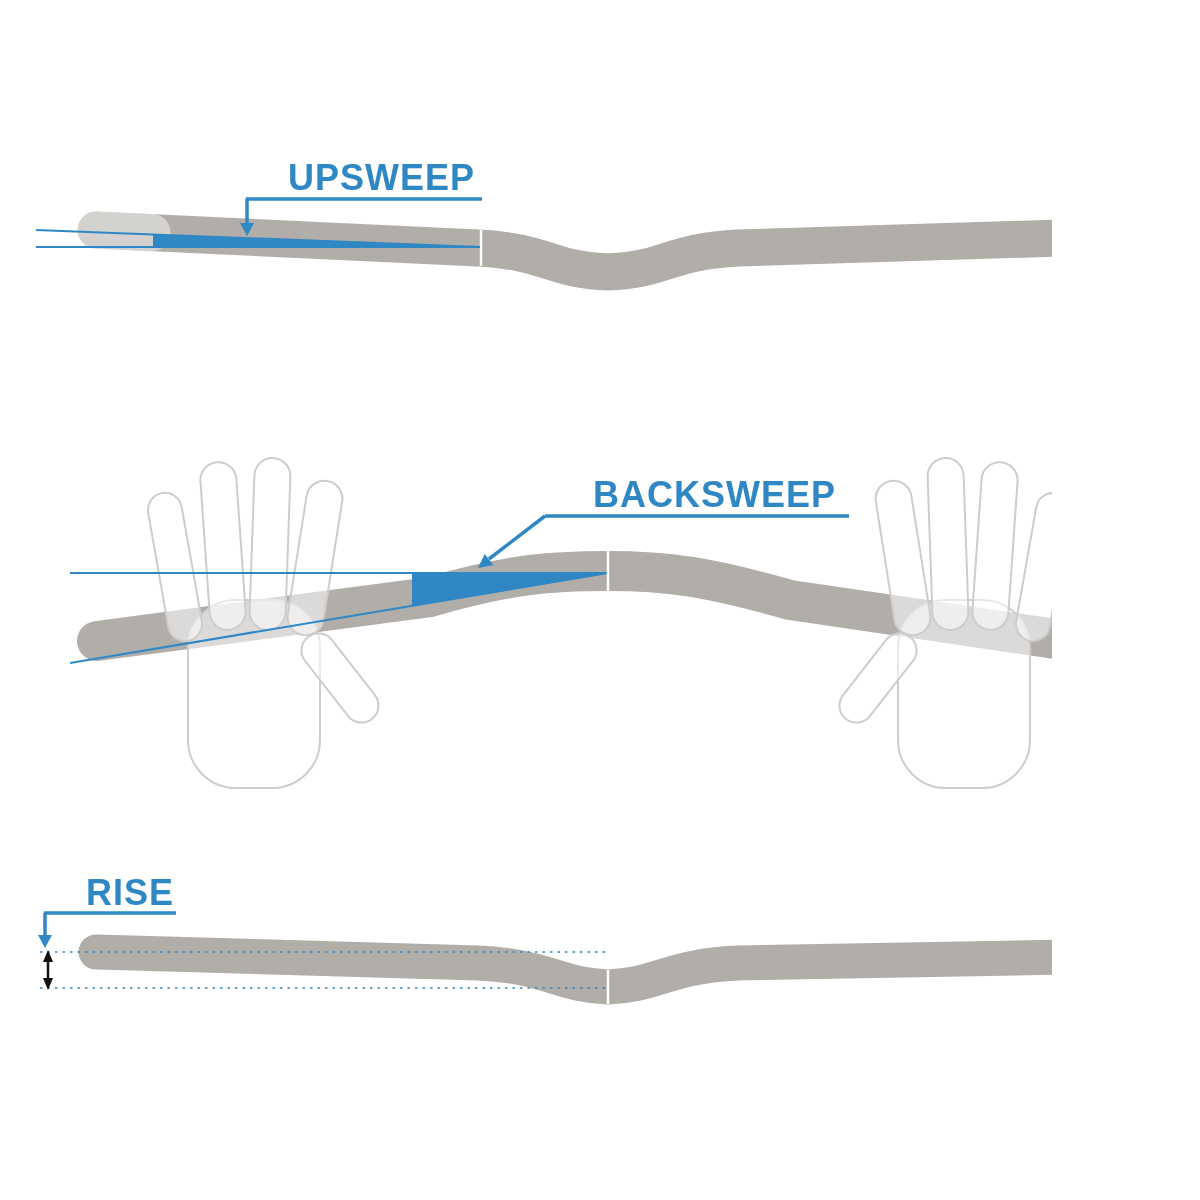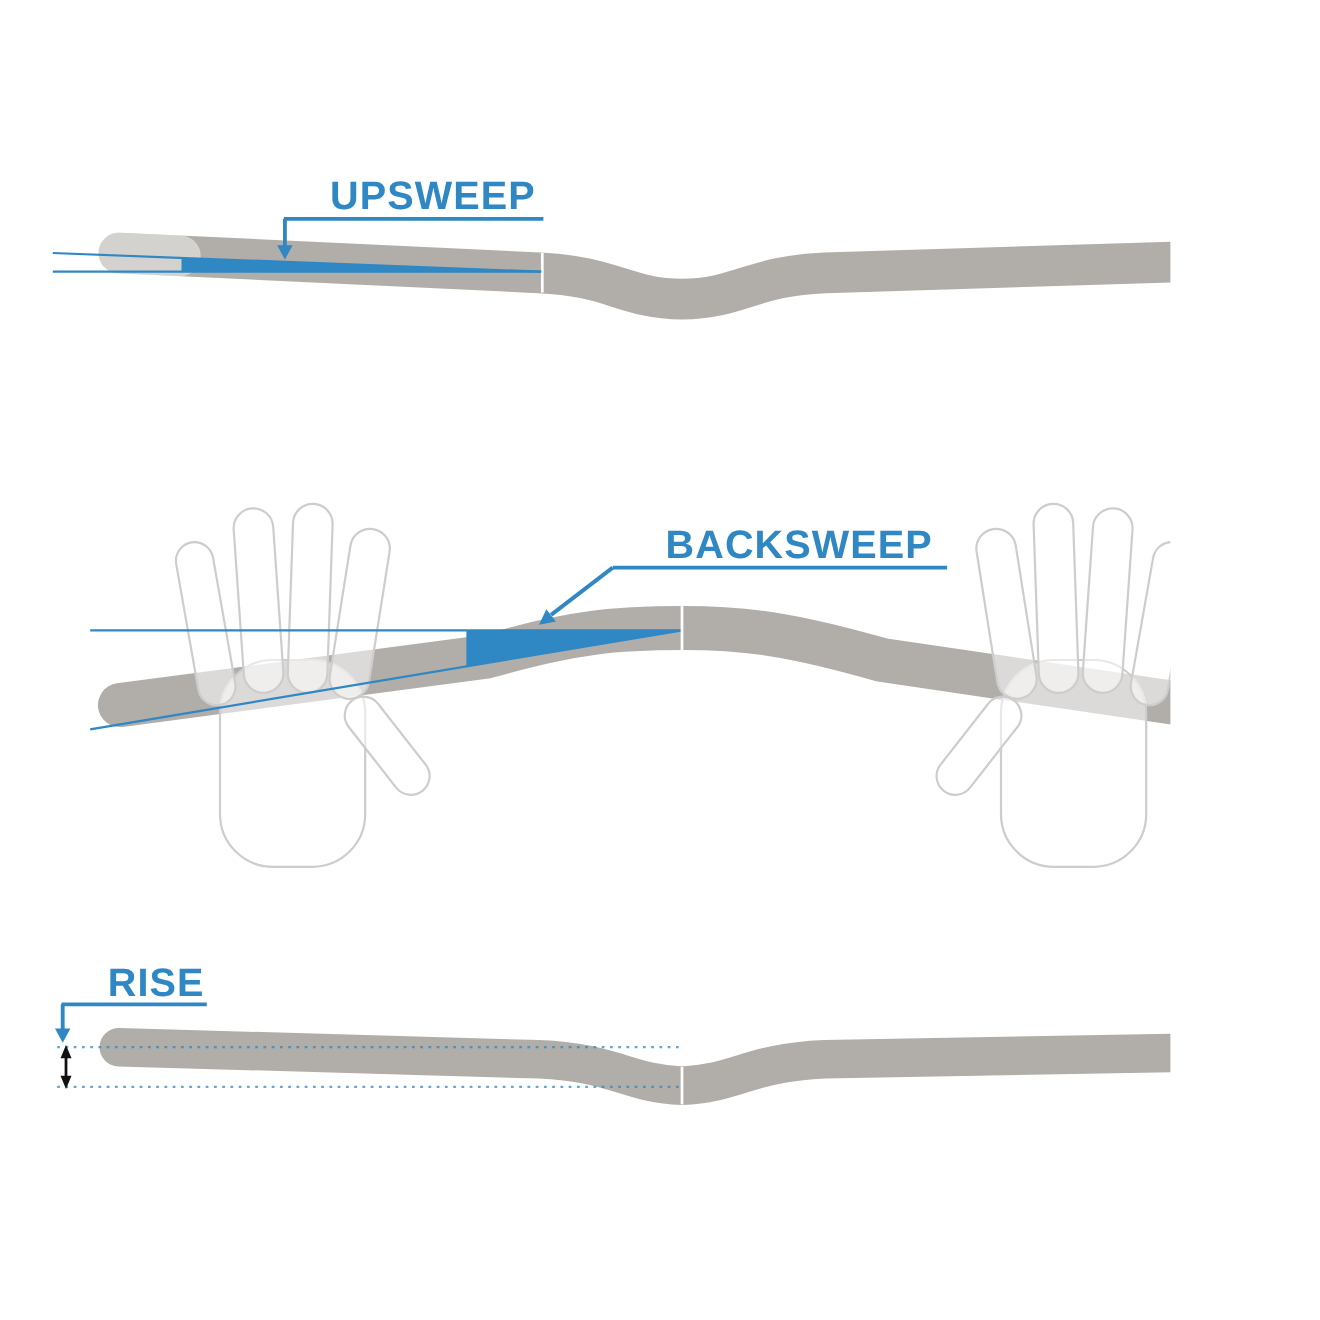--- a/index.html
+++ b/index.html
@@ -3,21 +3,21 @@
 <meta charset="utf-8">
 <style>
   :root{
     --accent:#2F87C4;
     --bar:#B1ADA8;
     --hand:#CDCDCD;
     --ink:#111111;
     --background:#FFFFFF;
   }
   html,body{margin:0;padding:0;background:var(--background);}
-  .canvas{width:1052px;height:1200px;background:var(--background);overflow:hidden;padding-left:12px;}
+  .canvas{width:1052px;height:1200px;background:var(--background);overflow:hidden;}
   svg{display:block;}
   .bar{fill:none;stroke:var(--bar);stroke-linecap:round;}
   .bar-w37{stroke-width:37px;}
   .bar-w40{stroke-width:40px;}
   .bar-w35{stroke-width:35px;}
   .grip-hl{fill:none;stroke:rgba(255,255,255,0.45);stroke-width:37px;stroke-linecap:round;}
   .divider{stroke:#FFFFFF;stroke-width:2.5px;}
   .thin-accent{stroke:var(--accent);stroke-width:2px;fill:none;}
   .accent-fill{fill:var(--accent);stroke:none;}
   .leader{stroke:var(--accent);stroke-width:3.5px;fill:none;}

